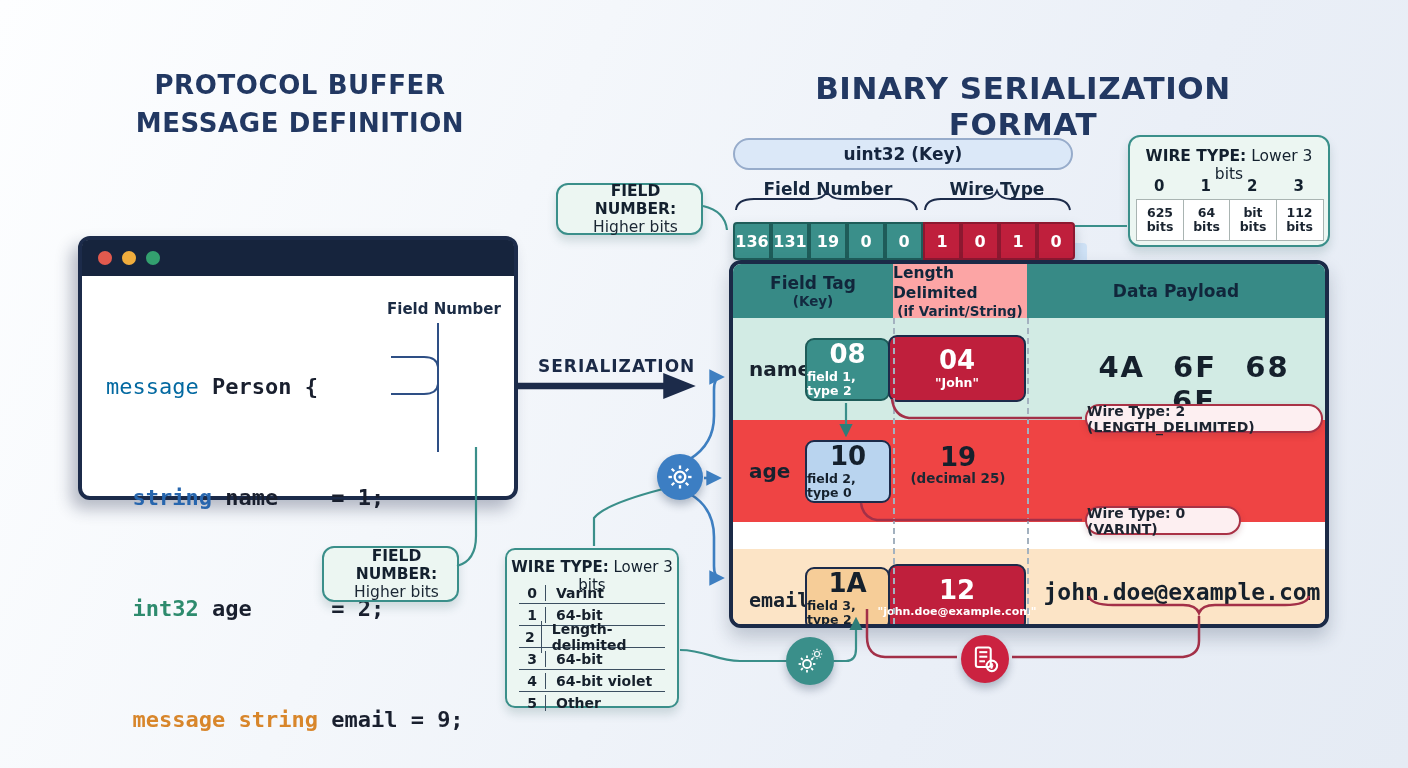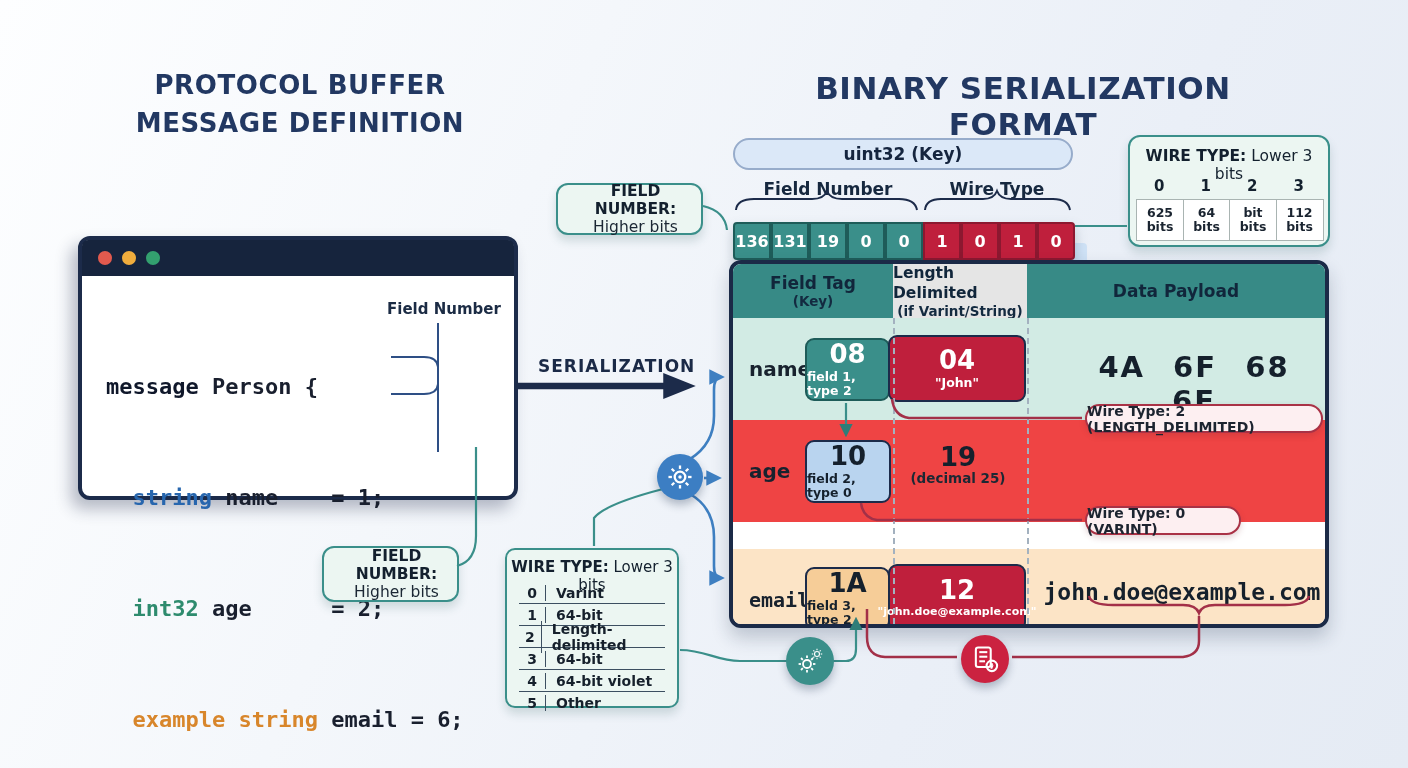--- a/index.html
+++ b/index.html
@@ -15,21 +15,21 @@
   .big-title{font-weight:800;color:#223862;text-align:center;letter-spacing:.6px;line-height:38px;font-size:26px;}
   .big-title-r{font-weight:800;color:#223862;text-align:center;letter-spacing:.6px;font-size:31px;}
 
   
   .code-window{left:78px;top:236px;width:440px;height:264px;background:#fff;border:4px solid #1c2b4a;
     border-radius:12px;box-shadow:-7px 9px 16px rgba(25,38,70,.30);box-sizing:border-box;}
   .code-titlebar{position:absolute;left:0;top:0;right:0;height:36px;background:#16243d;border-radius:6px 6px 0 0;}
   .dot{position:absolute;top:11px;width:14px;height:14px;border-radius:50%;}
   .code-body{position:absolute;left:24px;top:54px;font-family:"DejaVu Sans Mono",monospace;font-size:22px;
     line-height:37px;white-space:pre;color:#1b2334;font-weight:500;}
-  .tok-navy{color:#0f172a;font-weight:700;}
+  .tok-navy{color:#0369a1;font-weight:400;}
   .tok-blue{color:#2766ae;font-weight:700;}
   .tok-green{color:#2e8b6e;font-weight:700;}
   .tok-orange{color:#d8862b;font-weight:700;}
   .tok-dark{color:#191f2e;font-weight:600;}
   .fieldnum-label{font-size:15px;font-weight:700;color:#1b2b44;}
 
   
   .serialization-label{font-size:17px;font-weight:800;color:#1b2a47;letter-spacing:1px;}
 
   
@@ -118,21 +118,21 @@
   <div class="abs code-window">
     <div class="code-titlebar">
       <span class="dot" style="left:16px;background:#e25a4e;"></span>
       <span class="dot" style="left:40px;background:#f0ad3d;"></span>
       <span class="dot" style="left:64px;background:#33a06f;"></span>
     </div>
     <div class="code-body">
       <div><span class="tok-navy">message</span><span class="tok-dark"> Person {</span></div>
       <div><span class="tok-blue">  string</span><span class="tok-dark"> name    = 1;</span></div>
       <div><span class="tok-green">  int32</span><span class="tok-dark"> age      = 2;</span></div>
-      <div><span class="tok-orange">  example string</span><span class="tok-dark"> email = 6;</span></div>
+      <div><span class="tok-orange">  message string</span><span class="tok-dark"> email = 9;</span></div>
       
     </div>
     <div class="abs fieldnum-label" style="left:305px;top:60px;">Field Number</div>
   </div>
 
   <div class="abs serialization-label" style="left:538px;top:356px;">SERIALIZATION</div>
 
   <div class="abs uint32-box">uint32 (Key)</div>
   <div class="abs seg-label" style="left:748px;top:179px;width:160px;">Field Number</div>
   <div class="abs seg-label" style="left:927px;top:179px;width:140px;">Wire Type</div>
@@ -184,21 +184,21 @@
   <div class="abs mint-box" style="left:322px;top:546px;width:137px;height:56px;display:flex;flex-direction:column;justify-content:center;">
     <div class="fn-line1">FIELD NUMBER:</div>
     <div class="fn-line2">Higher bits</div>
   </div>
 
   <div class="abs ser-table">
     <div class="th" style="left:0;width:160px;background:#378a86;">
       <div class="th-l1">Field Tag</div>
       <div class="th-l2">(Key)</div>
     </div>
-    <div class="th" style="left:160px;width:134px;background:#e5e5e5;align-items:center;">
+    <div class="th" style="left:160px;width:134px;background:#fca5a5;align-items:center;">
       <div class="th-l1" style="font-size:15.5px;">Length Delimited</div>
       <div class="th-l2">(if Varint/String)</div>
     </div>
     <div class="th" style="left:294px;width:298px;background:#378a86;">
       <div class="th-l1">Data Payload</div>
       <div class="th-l2"></div>
     </div>
 
     <div class="row" style="top:54px;background:#d2ebe4;">
       <div class="row-label">name</div>

